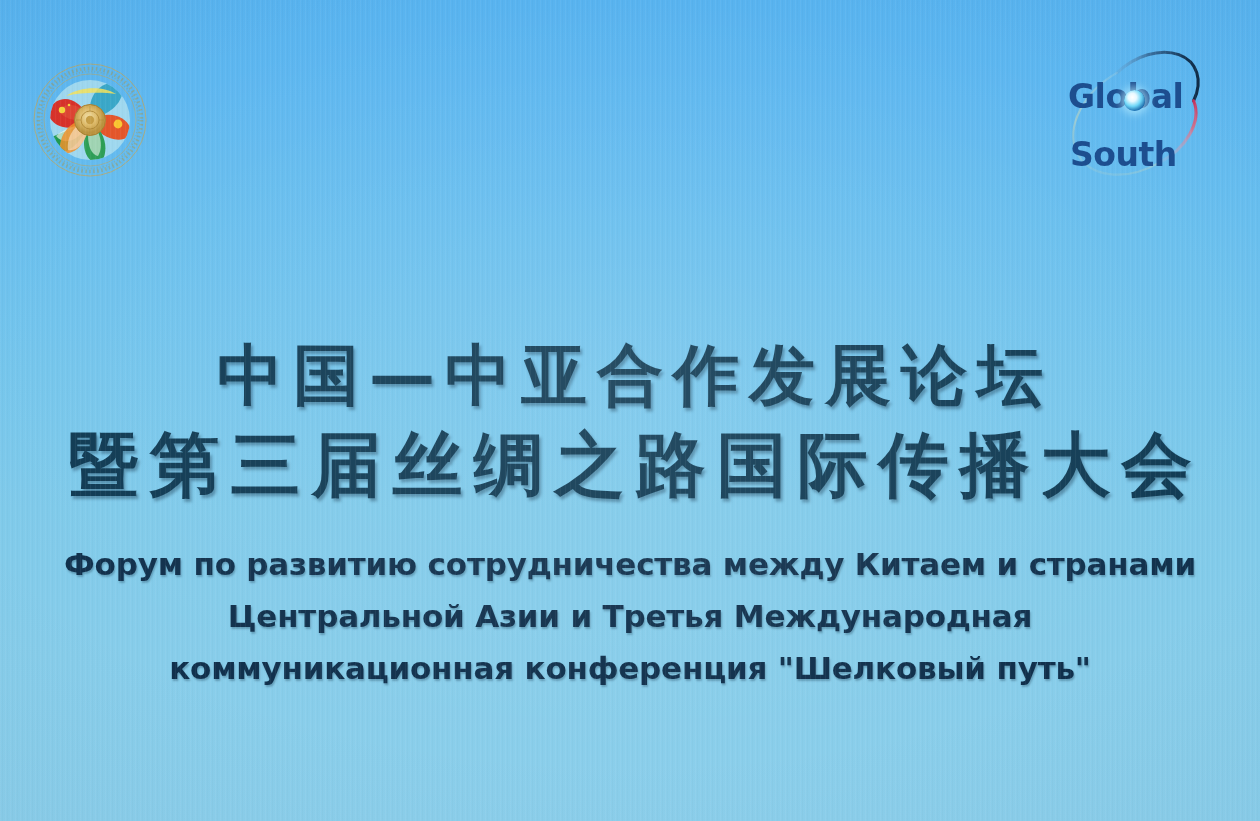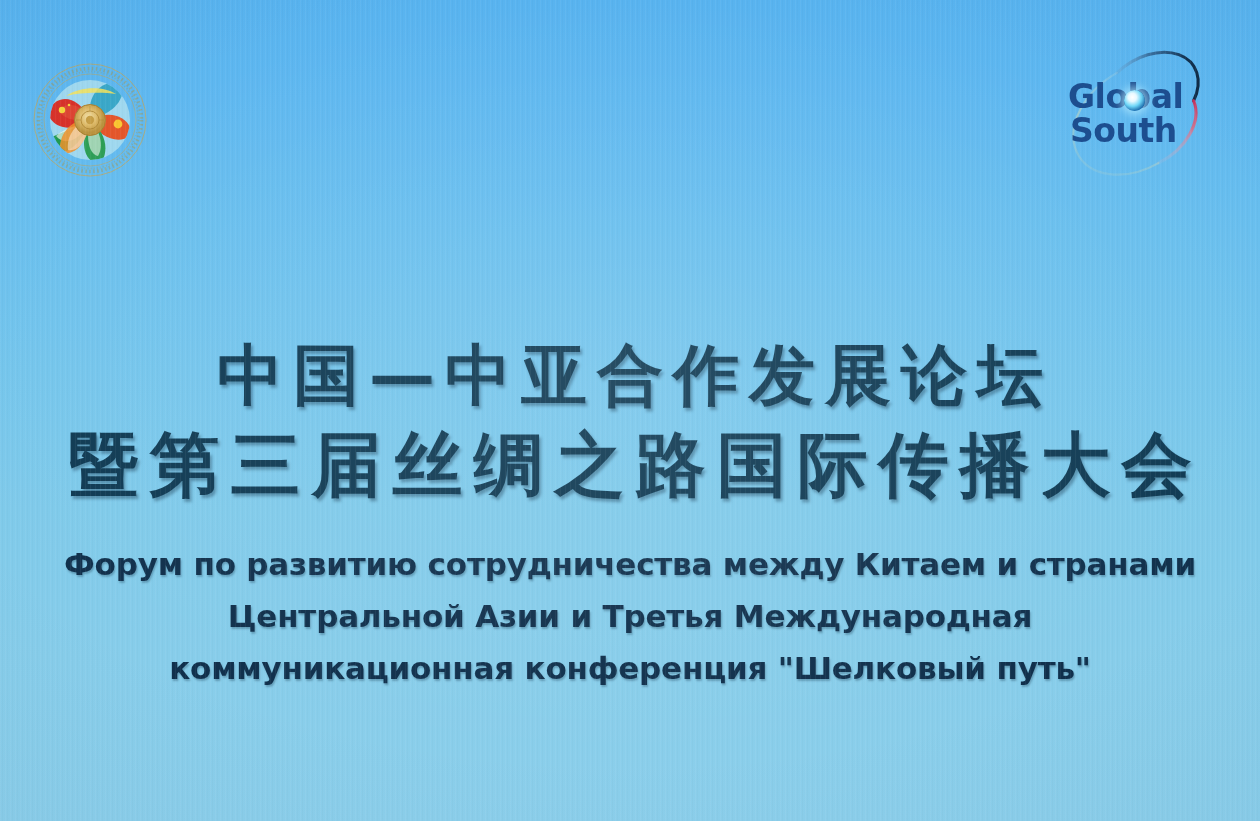--- a/index.html
+++ b/index.html
@@ -83,21 +83,21 @@
     top: 22px;
     line-height: 1.03;
     font-family: "DejaVu Sans", "Liberation Sans", sans-serif;
     font-weight: bold;
     font-size: 33px;
     letter-spacing: -0.5px;
     color: #1d4e8f;
     z-index: 3;
     white-space: nowrap;
   }
-  .gs-text .l2 { padding-left: 2px; display: block; }
+  .gs-text .l2 { padding-left: 2px; display: block; margin-top: 24px; }
   .gs-dot {
     position: absolute;
     left: 64px;
     top: 32px;
     width: 21px;
     height: 21px;
     border-radius: 50%;
     background: radial-gradient(circle at 40% 35%,
       #ffffff 0%, #e8f9ff 22%, #6fd7f8 48%, #1f6fae 74%, #123a6b 100%);
     box-shadow: 0 0 8px 3px rgba(180,235,255,.75);

